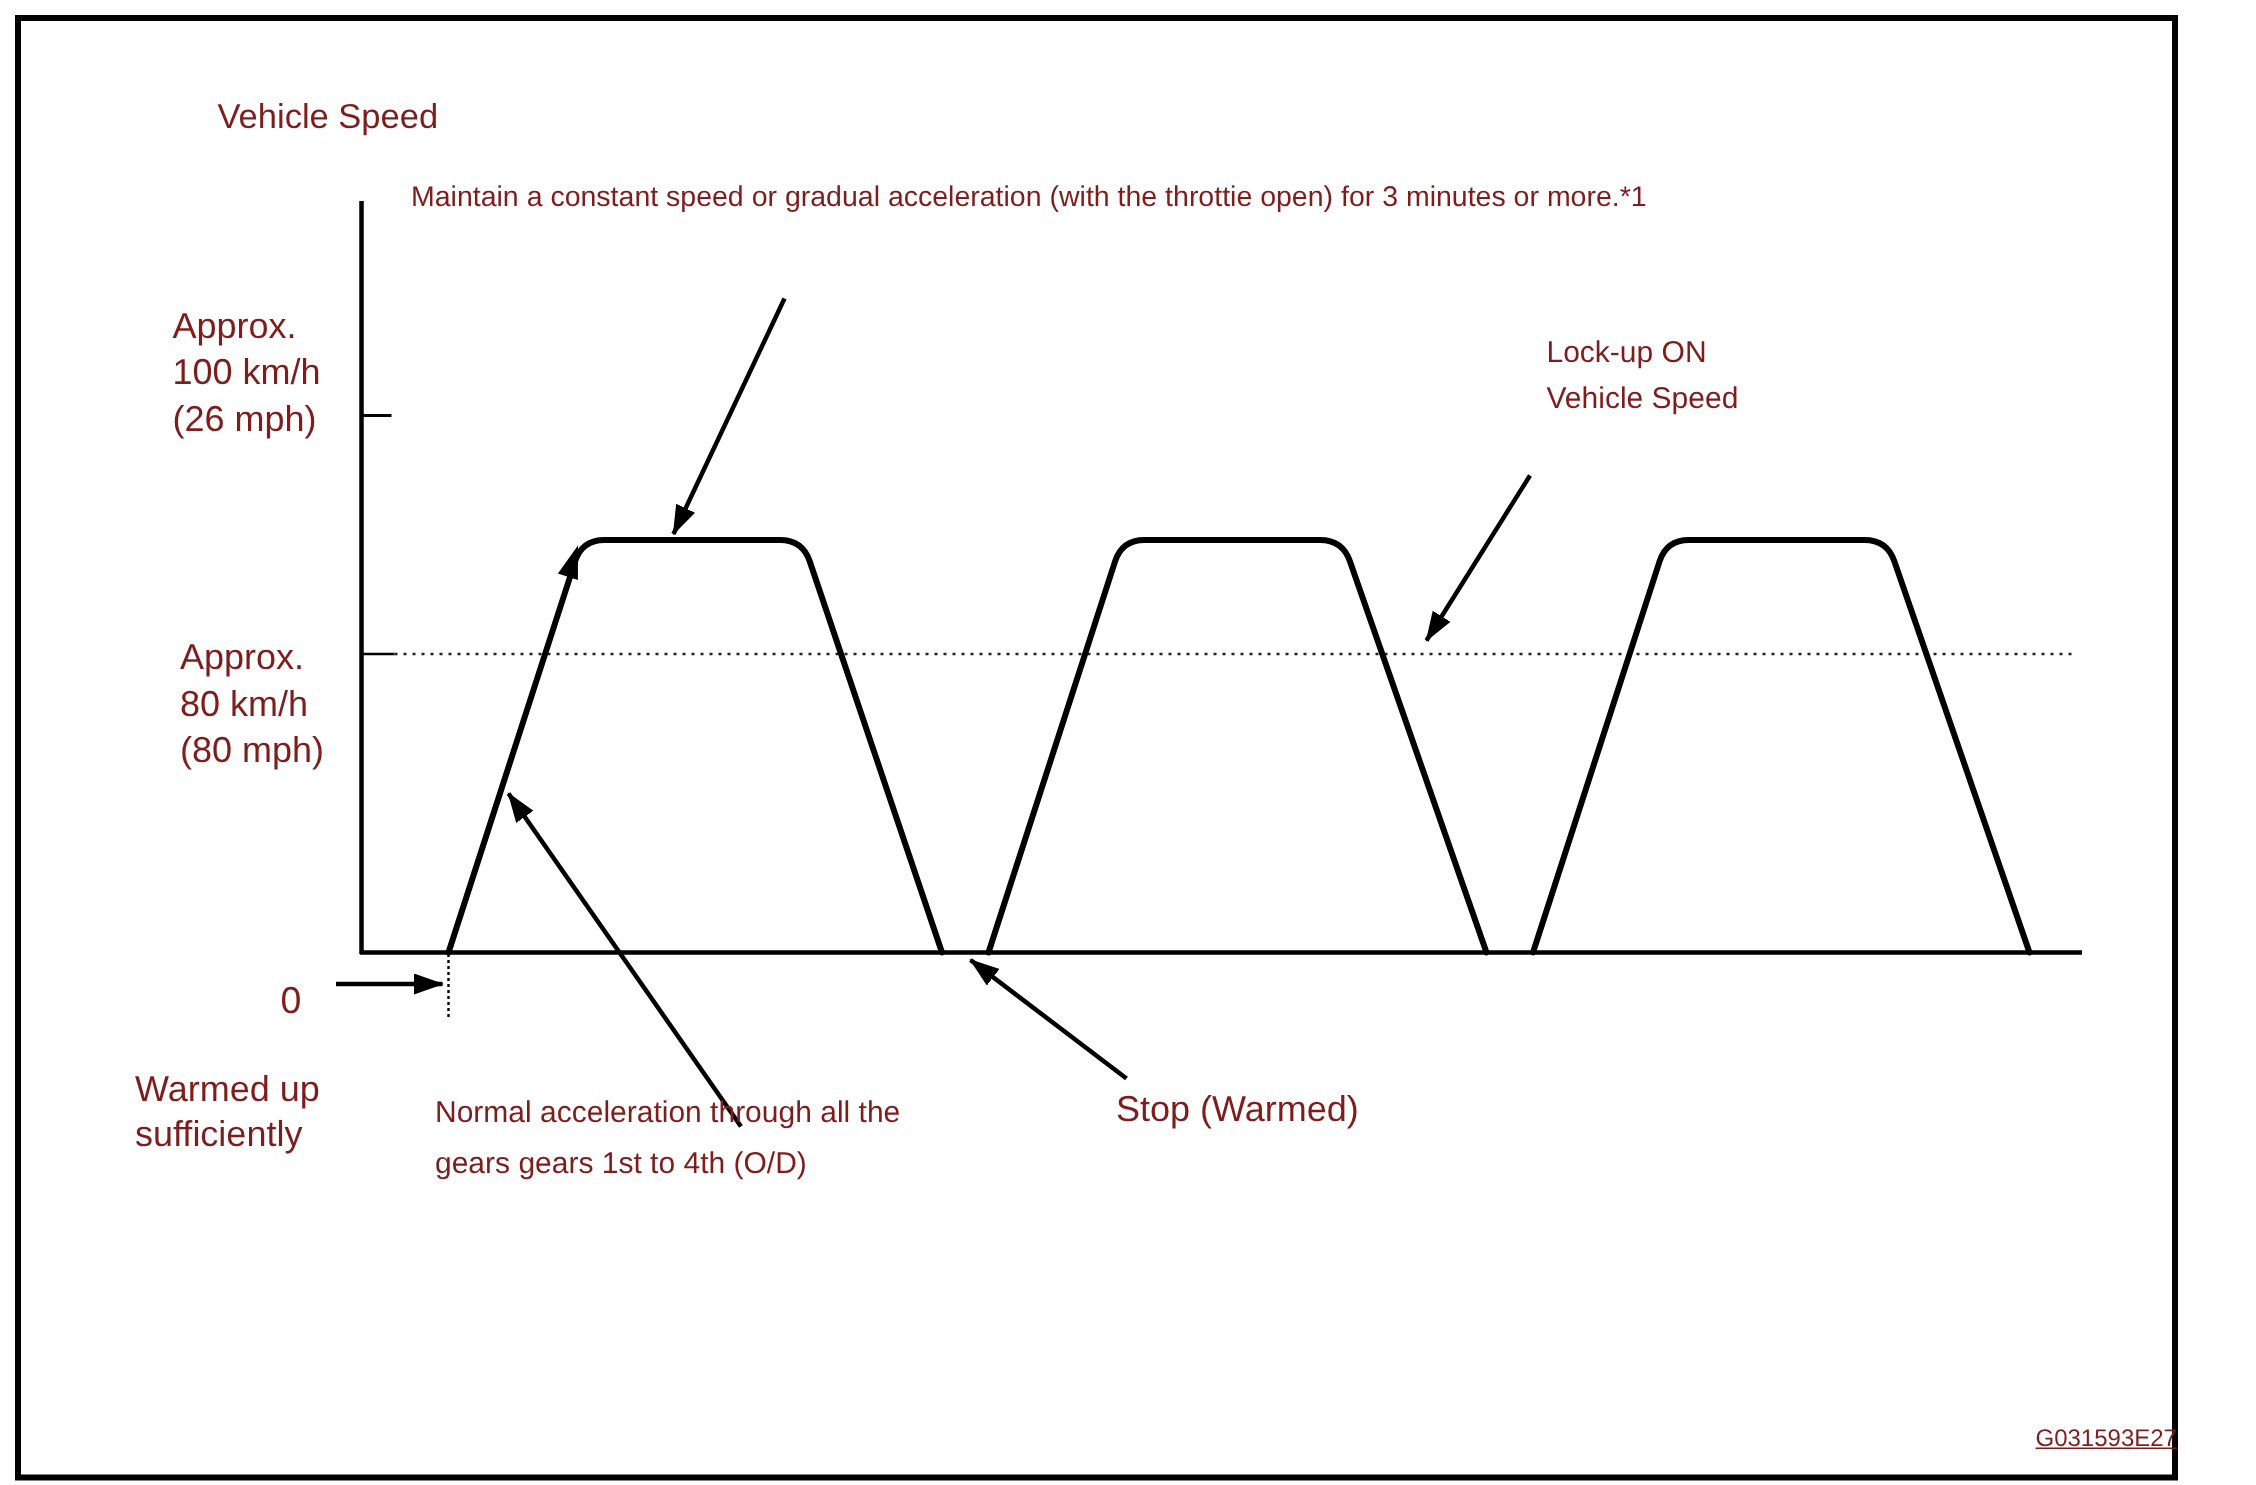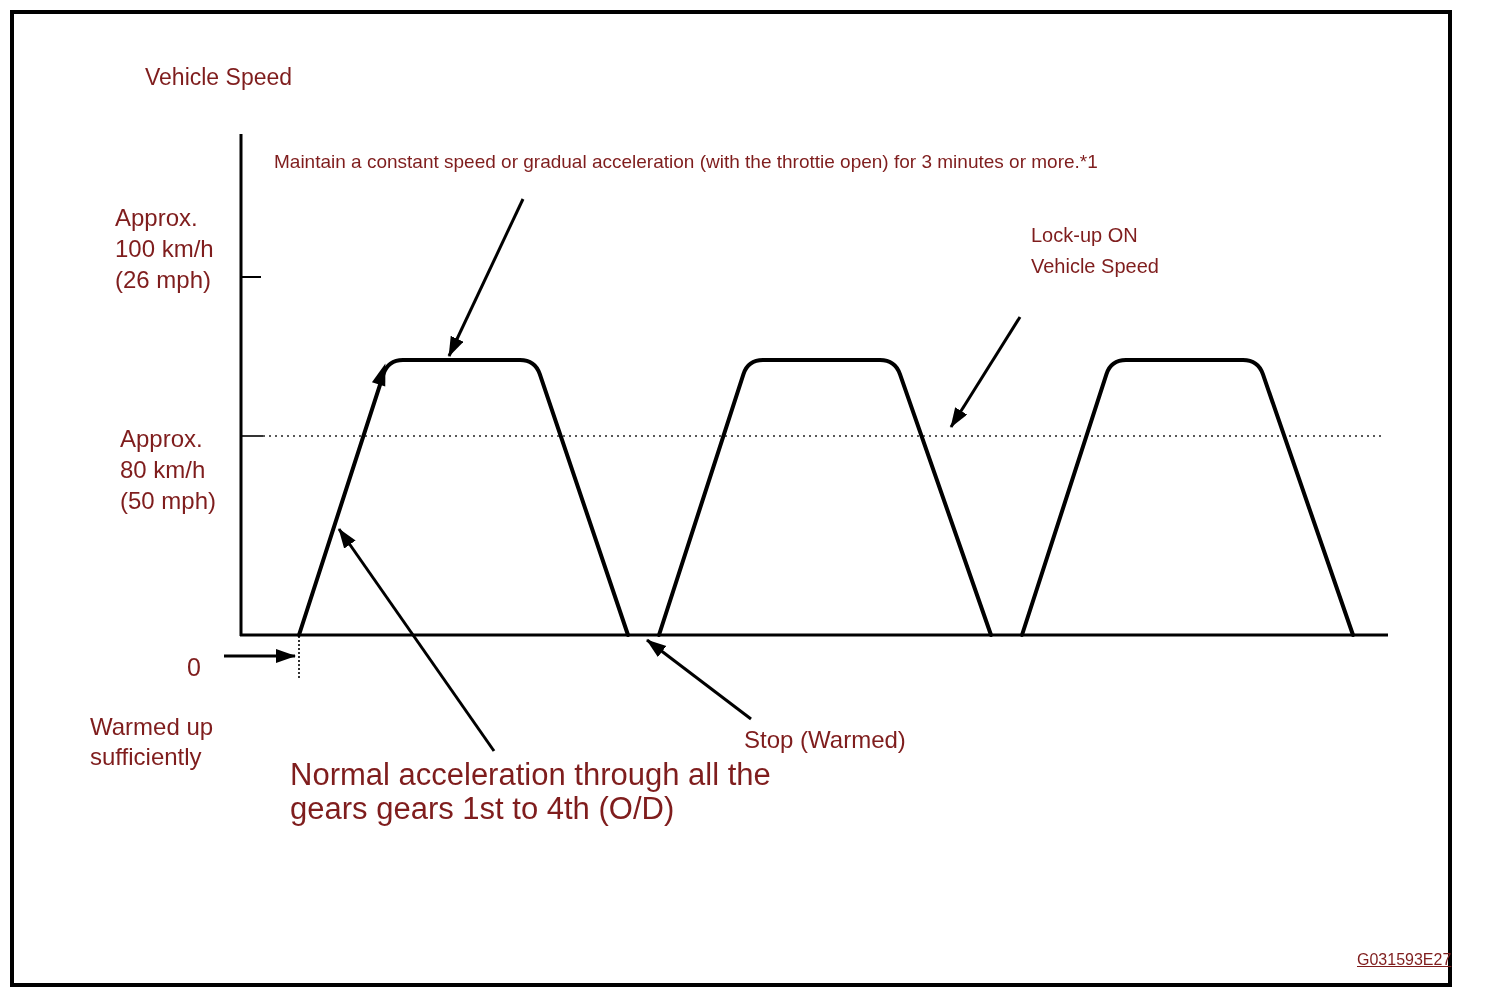--- a/index.html
+++ b/index.html
@@ -8,27 +8,27 @@
     width:1504px;height:990px;
     font-family:"Liberation Sans", sans-serif;
     color:#000;overflow:hidden;
   }
   .frame{
     position:absolute;left:10px;top:10px;width:1442px;height:977px;
     border:4px solid #000;box-sizing:border-box;
   }
   .label{position:absolute;white-space:nowrap;color:#7f1d1d;}
   .title{left:145px;top:64px;font-size:23px;}
-  .note{left:274px;top:151px;font-size:19px;}
+  .note{left:274px;top:121px;font-size:19px;}
   .approx100{left:115px;top:202px;font-size:24px;line-height:31px;}
   .approx80{left:120px;top:423px;font-size:24px;line-height:31px;}
   .lockup{left:1031px;top:220px;font-size:20px;line-height:31px;}
   .zero{left:187px;top:653px;font-size:25px;}
   .warmed{left:90px;top:712px;font-size:24px;line-height:30px;}
-  .normal{left:290px;top:758px;font-size:31px;line-height:34px;}
+  .normal{left:290px;top:725px;font-size:20px;line-height:34px;}
   .stop{left:744px;top:726px;font-size:24px;}
   .gcode{left:1357px;top:951px;font-size:16px;text-decoration:underline;}
   svg.plot{position:absolute;left:0;top:0;}
 </style>
 </head>
 <body>
 
 <div class="frame"></div>
 
 <svg class="plot" width="1504" height="990" viewBox="0 0 1504 990">
@@ -69,21 +69,21 @@
 
 <div class="label approx100">
   <div>Approx.</div>
   <div>100 km/h</div>
   <div>(26 mph)</div>
 </div>
 
 <div class="label approx80">
   <div>Approx.</div>
   <div>80 km/h</div>
-  <div>(50 mph)</div>
+  <div>(80 mph)</div>
 </div>
 
 <div class="label lockup">
   <div>Lock-up ON</div>
   <div>Vehicle Speed</div>
 </div>
 
 <div class="label zero">0</div>
 
 <div class="label warmed">

